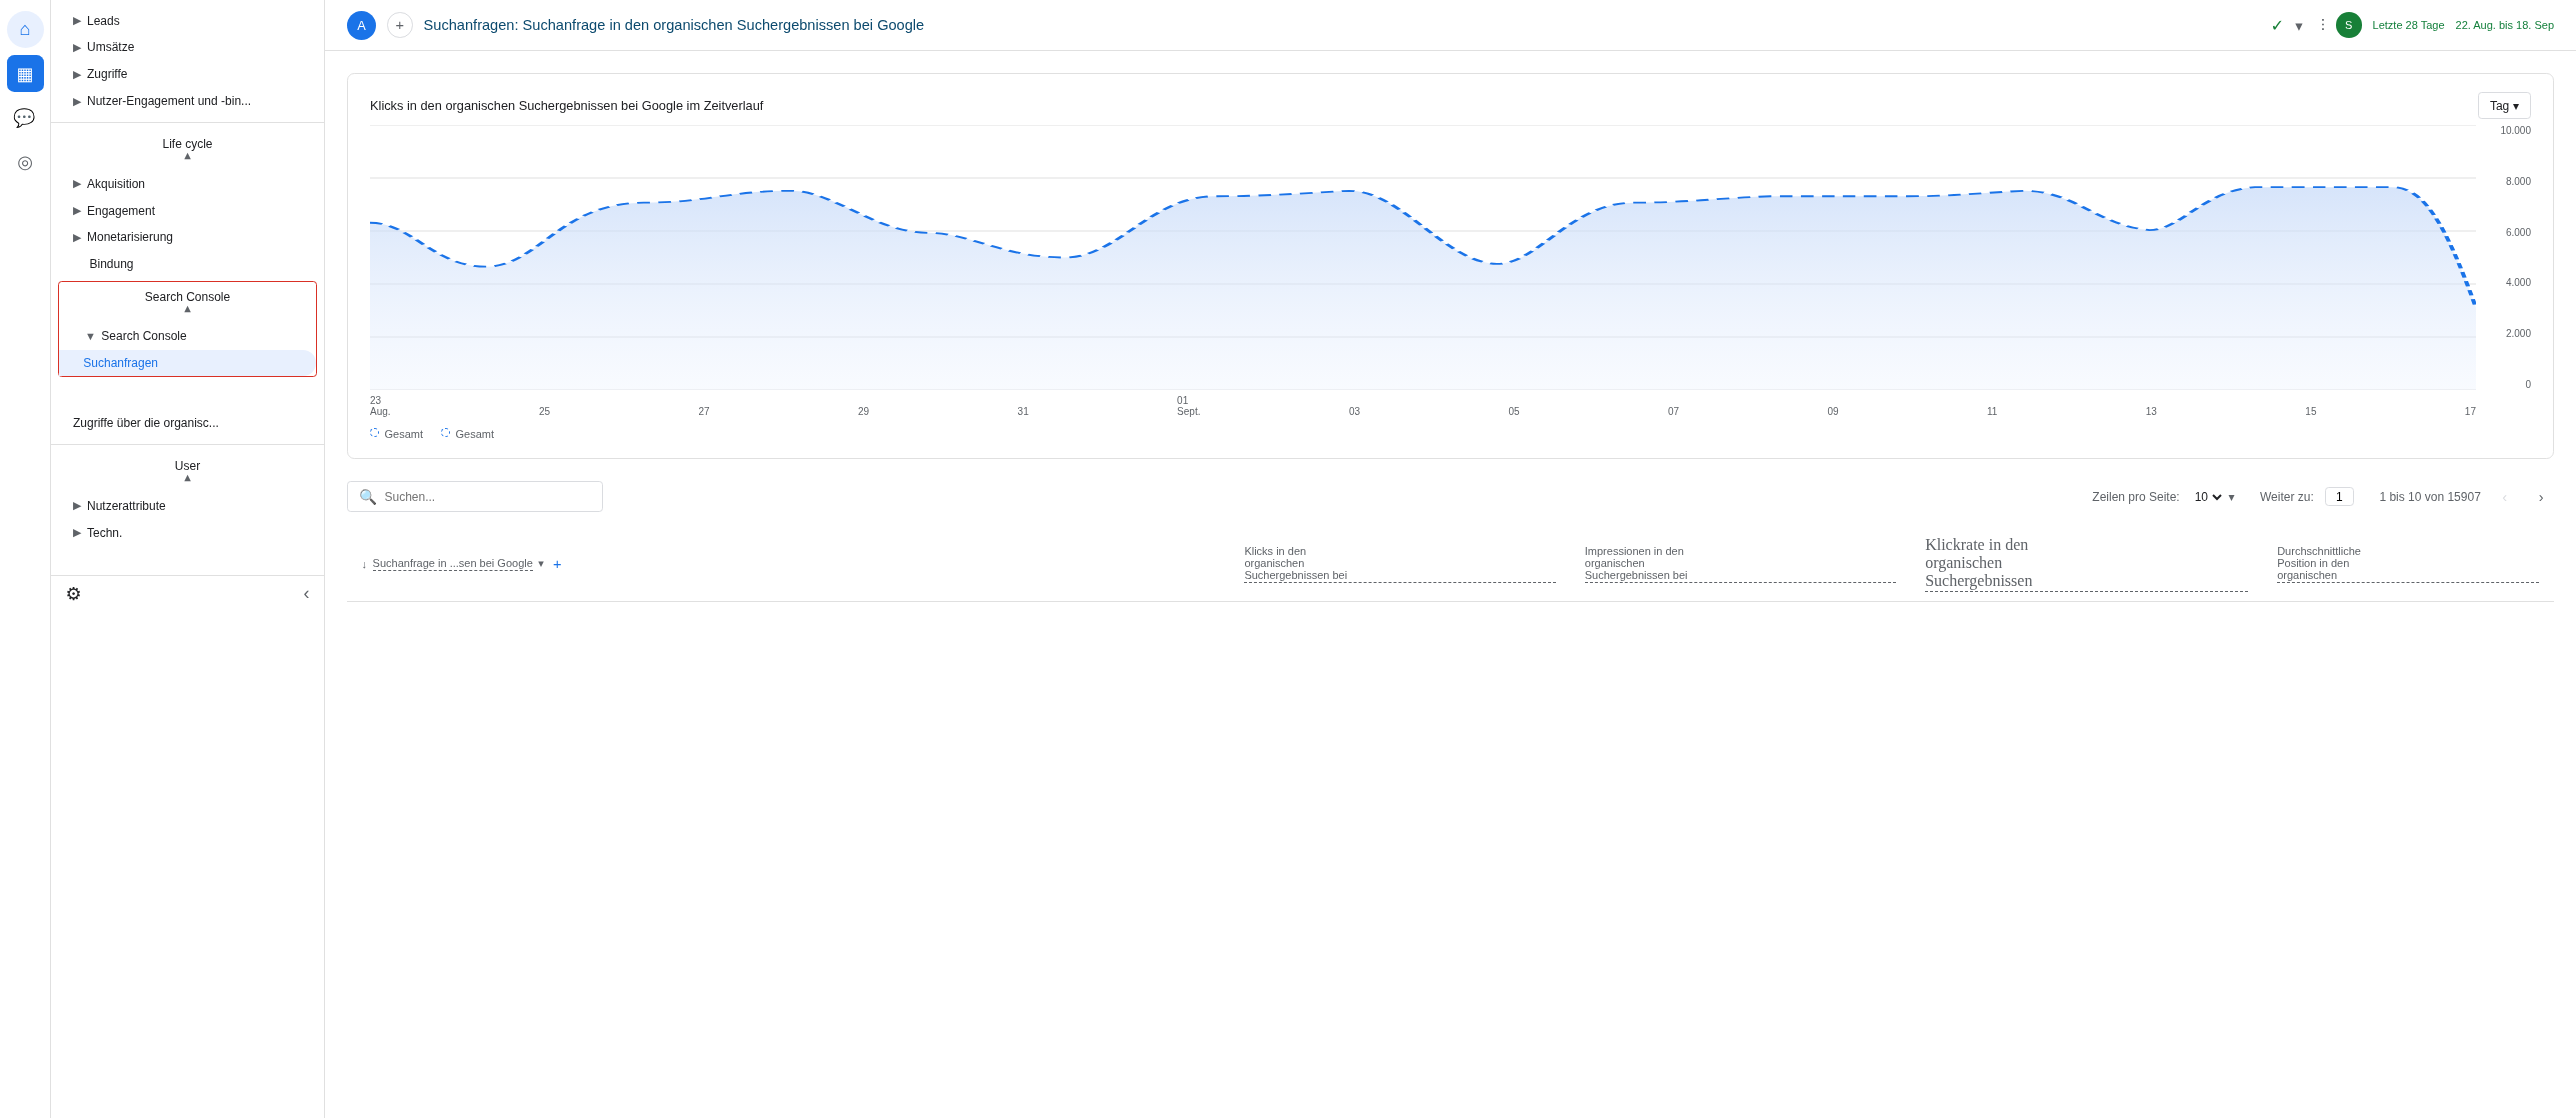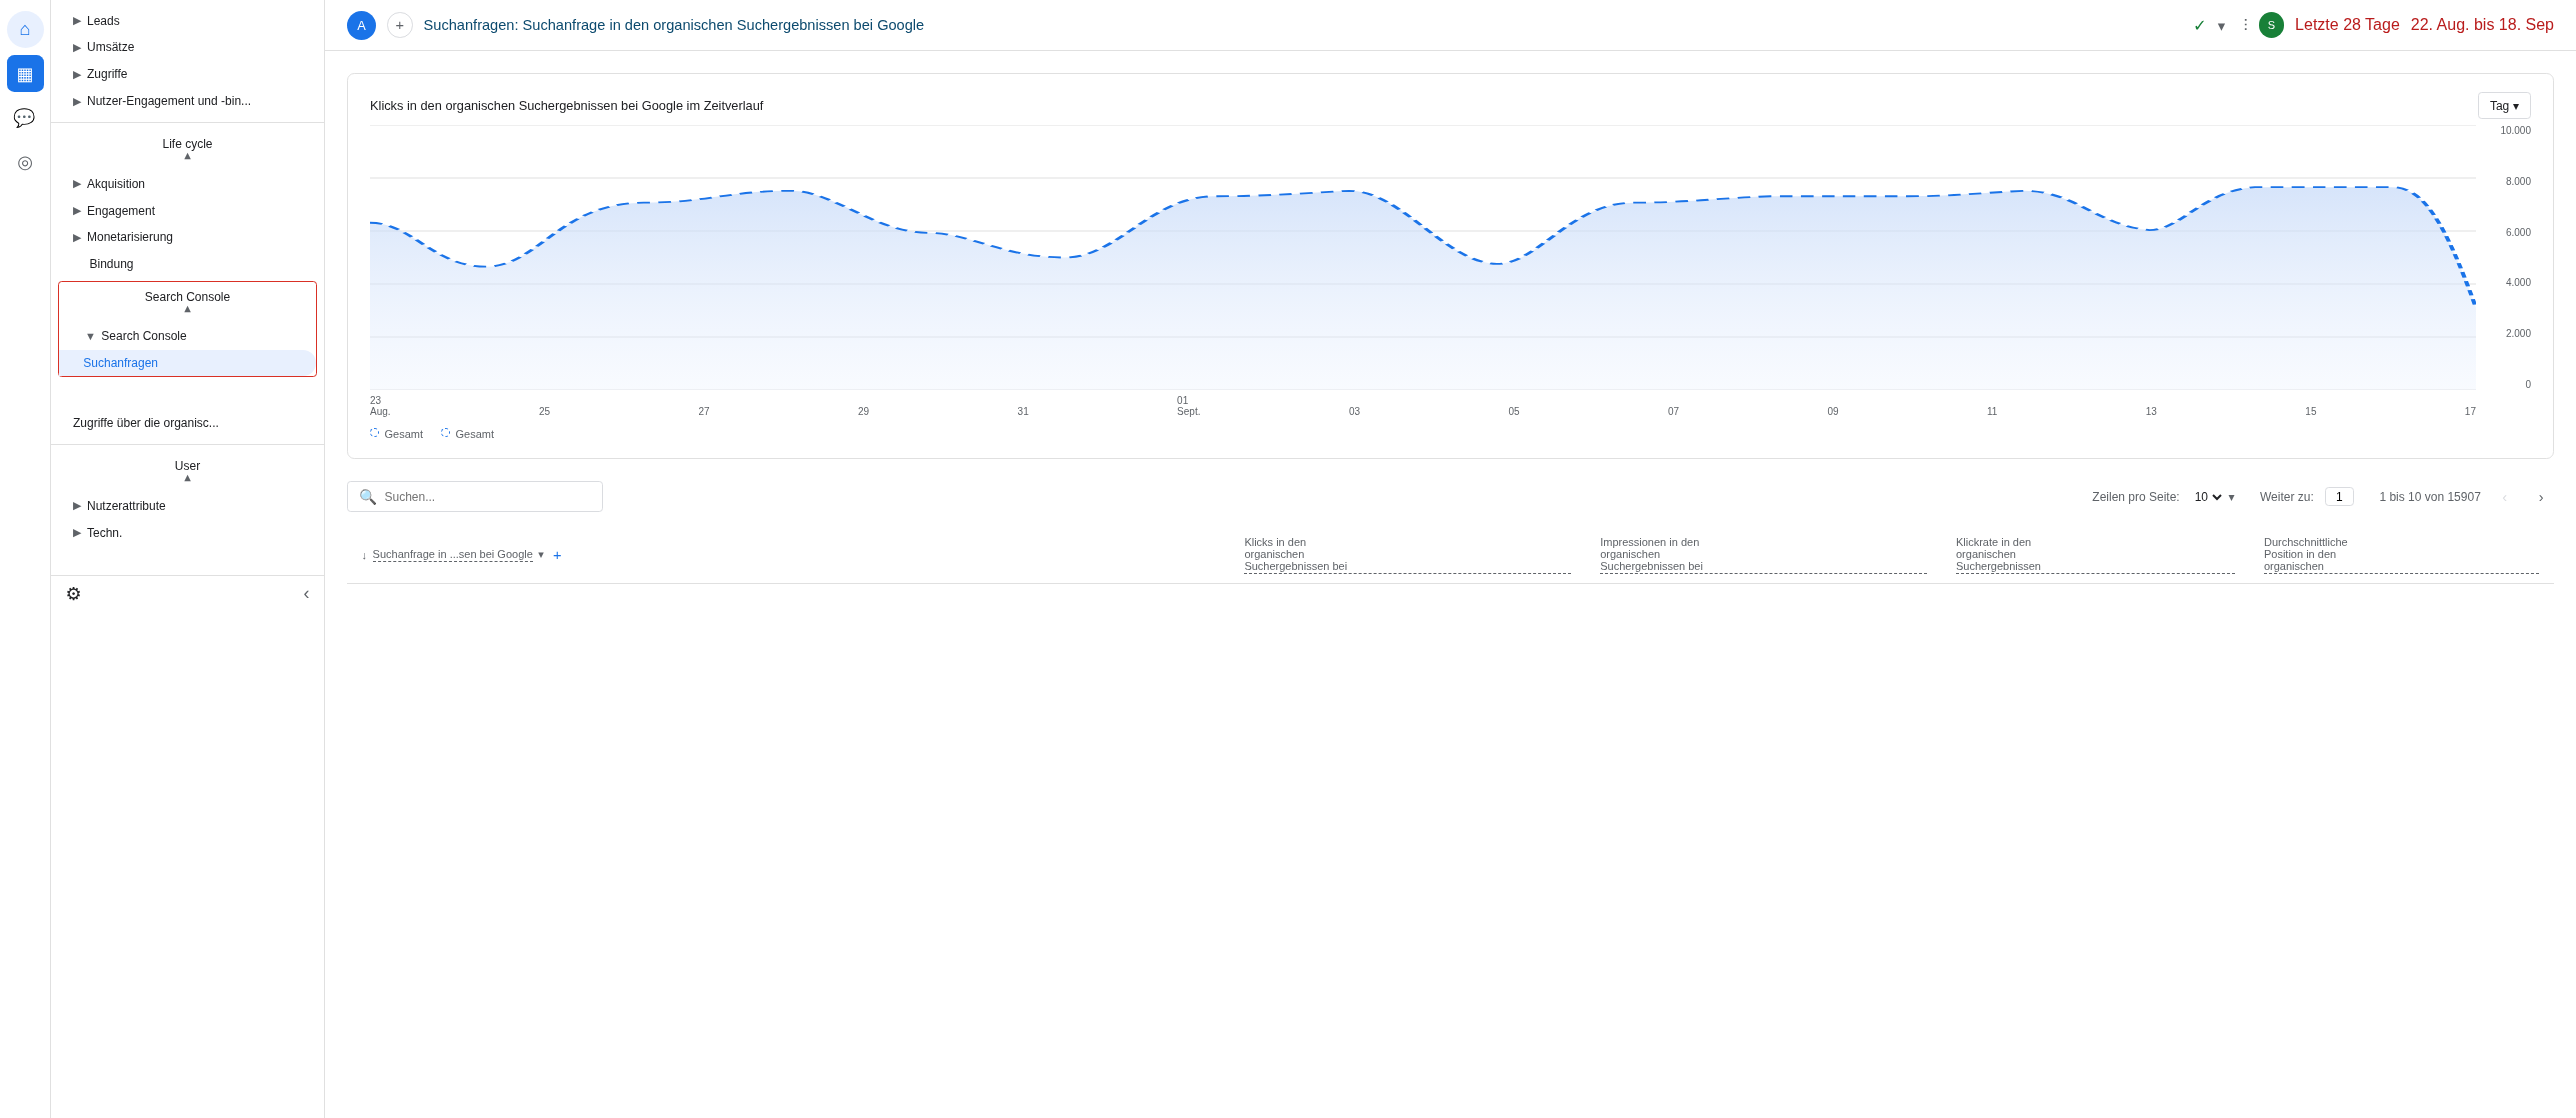--- a/index.html
+++ b/index.html
@@ -125,21 +125,21 @@
       gap: 11px;
       margin-left: auto;
     }
     .avatar-green {
       width: 25.6px; height: 25.6px; border-radius: 50%;
       background: #188038; color: #fff;
       display: flex; align-items: center; justify-content: center;
       font-size: 11px; font-weight: 500;
     }
     .date-range {
-      font-size: 16px; color: #b91c1c;
+      font-size: 11px; color: #15803d;
     }
 
     
     .content {
       flex: 1;
       overflow-y: auto;
       padding: 22px;
     }
 
     
@@ -568,21 +568,21 @@
             <div style="white-space: pre-line; font-size:11px; border-bottom: 0.9px dashed #5f6368; padding-bottom:1.8px;">Klicks in den
 organischen
 Suchergebnissen bei</div>
           </th>
           <th>
             <div style="white-space: pre-line; font-size:11px; border-bottom: 0.9px dashed #5f6368; padding-bottom:1.8px;">Impressionen in den
 organischen
 Suchergebnissen bei</div>
           </th>
           <th>
-            <div style="white-space: pre-line; font-size:11px; border-bottom: 0.9px dashed #5f6368; padding-bottom:1.8px;">Klickrate in den
+            <div style="white-space: pre-line; font-size:16px; border-bottom: 0.9px dashed #5f6368; padding-bottom:1.8px;font-family:Liberation Serif, serif;">Klickrate in den
 organischen
 Suchergebnissen</div>
           </th>
           <th>
             <div style="white-space: pre-line; font-size:11px; border-bottom: 0.9px dashed #5f6368; padding-bottom:1.8px;">Durchschnittliche
 Position in den
 organischen</div>
           </th>
         </tr>
       </thead>

